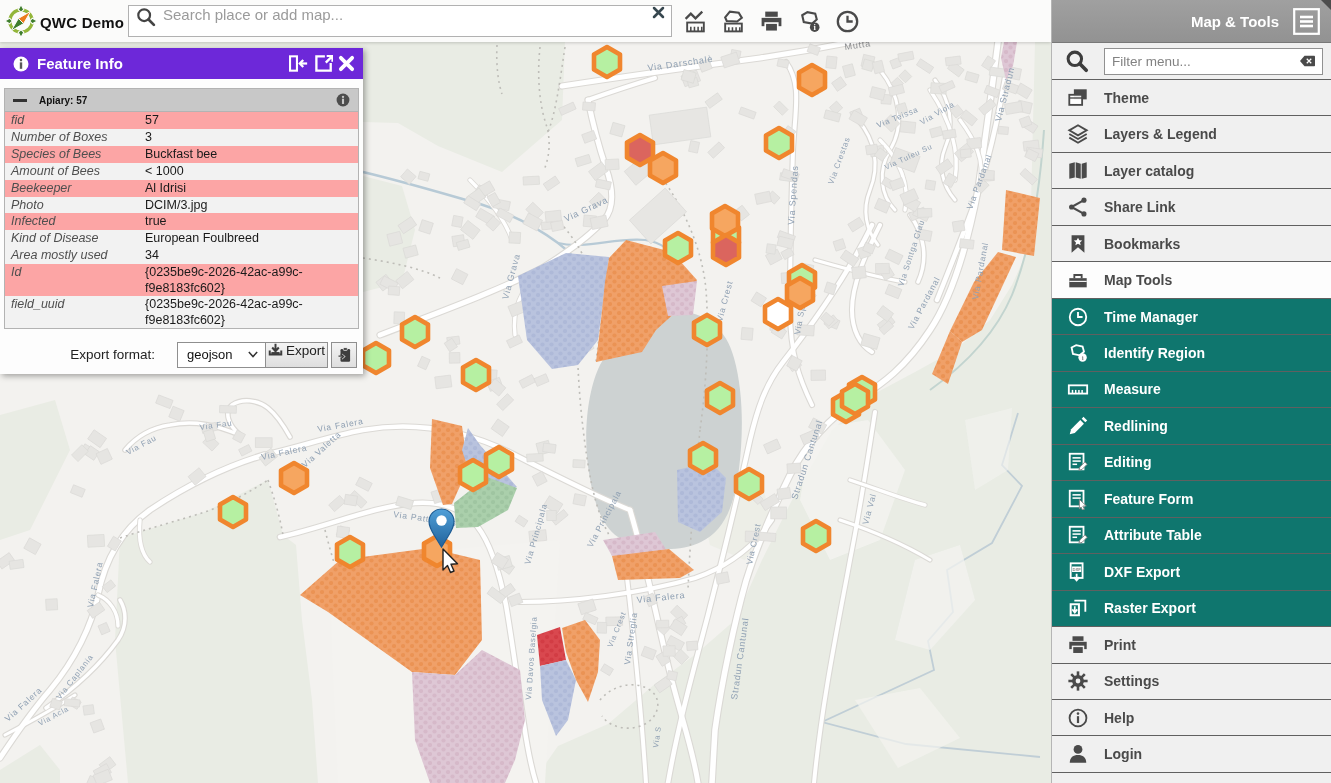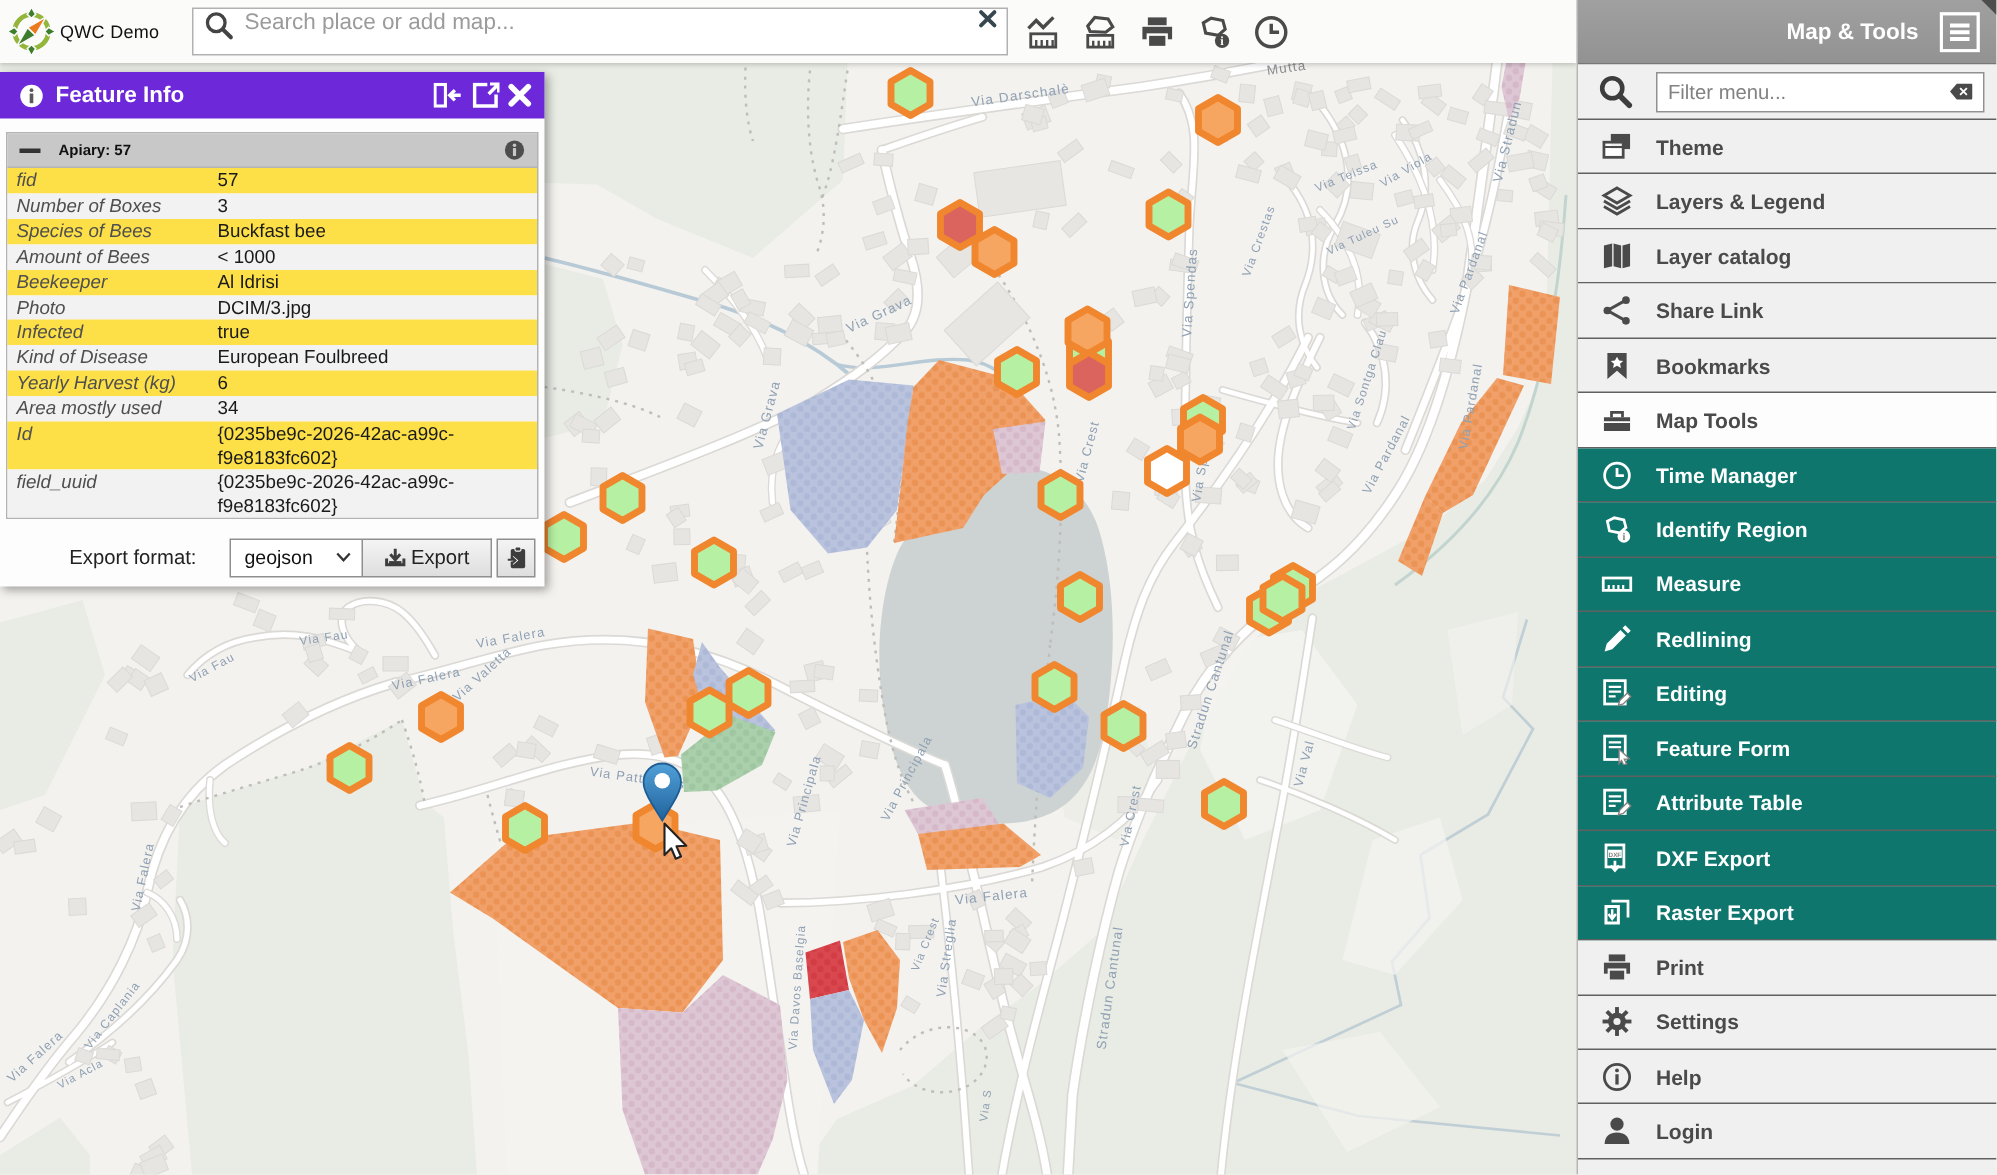--- a/index.html
+++ b/index.html
@@ -1,19 +1,19 @@
 <!DOCTYPE html>
 <html><head><meta charset="utf-8"><title>QWC Demo</title>
 <style>
 *{margin:0;padding:0;box-sizing:border-box}
 html,body{width:1331px;height:783px;overflow:hidden;font-family:"Liberation Sans",sans-serif;background:#f2f1ee}
 #stage{position:relative;width:1331px;height:783px;overflow:hidden}
 #topbar{position:absolute;left:0;top:0;width:1051px;height:42px;background:#fbfbfa;box-shadow:0 1px 3px rgba(0,0,0,0.18);z-index:30}
 #logo{position:absolute;left:4px;top:4px}
-#apptitle{position:absolute;left:40px;top:14px;font-size:12px;font-weight:normal;color:#111;letter-spacing:0.2px}
+#apptitle{position:absolute;left:40px;top:14px;font-size:15px;font-weight:bold;color:#111;letter-spacing:0.2px}
 #searchbox{position:absolute;left:128px;top:5px;width:544px;height:32px;background:#fff;border:1px solid #b1b1b1;display:flex;align-items:flex-start;padding:0 6px}
 #sph{color:#9b9b9b;font-size:15px;margin-left:6px;flex:1}
 #sclear{display:flex;align-items:center}
 .tbi{position:absolute;top:9px}
 #topbar svg.tbi:nth-of-type(1){left:683px}
 #topbar svg.tbi:nth-of-type(2){left:721px}
 #topbar svg.tbi:nth-of-type(3){left:759px}
 #topbar svg.tbi:nth-of-type(4){left:797px}
 #topbar svg.tbi:nth-of-type(5){left:835px}
 
@@ -35,29 +35,29 @@
 #fihead{height:31px;background:#6d28d9;display:flex;align-items:center;padding:0 8px}
 #fiinfo{display:flex;align-items:center;margin-left:4px}
 #fititle{color:#fff;font-weight:bold;font-size:15px;margin-left:7px;flex:1}
 .hic{display:flex;align-items:center;margin-left:7px}
 #fibody{padding:9px 4px 0 4px}
 #fisection{border:1px solid #b3b3b3}
 #fisechead{height:23px;background:#c8c8c8;display:flex;align-items:center;border-bottom:1px solid #b3b3b3}
 #fimin{width:14px;height:3px;background:#333;margin-left:8px}
 #fisectitle{font-size:10px;font-weight:bold;color:#111;margin-left:12px;flex:1}
 #fiseci{margin-right:8px;display:flex;align-items:center}
-.fr{display:flex;background:#fde047;font-size:12.5px;line-height:16.9px}
+.fr{display:flex;background:#fca5a5;font-size:12.5px;line-height:16.9px}
 .fr.alt{background:#f2f2f2}
 .fr2{line-height:16px}
 .fl{width:140px;padding-left:6px;font-style:italic;color:#4f4f4f;flex-shrink:0}
 .fv{color:#1a1a1a}
 #fiexport{height:45px;display:flex;align-items:center;justify-content:flex-end;padding-right:2px;padding-top:6px}
 #felabel{font-size:13.5px;color:#222;margin-right:22px}
 #fesel{width:89px;height:26px;border:1px solid #8f8f8f;background:#fff;font-size:13px;color:#111;display:inline-flex;align-items:center;justify-content:space-between;padding:0 7px 0 9px}
-#febtn{height:26px;border:1px solid #8f8f8f;border-left:none;background:linear-gradient(#f4f4f4,#dedede);font-size:13.5px;color:#222;display:inline-flex;align-items:center;gap:3px;padding:0 14px}
+#febtn{height:26px;border:1px solid #8f8f8f;border-left:none;background:linear-gradient(#f4f4f4,#dedede);font-size:13.5px;color:#222;display:inline-flex;align-items:flex-start;gap:3px;padding:0 2px}
 #feclip{width:26px;height:26px;border:1px solid #8f8f8f;background:linear-gradient(#f4f4f4,#dedede);margin-left:3px;display:inline-flex;align-items:center;justify-content:center}
 </style></head>
 <body>
 <div id="stage">
 <svg width="1051" height="783" viewBox="0 0 1051 783" style="position:absolute;left:0;top:0">
 <defs>
 <pattern id="po" width="9" height="9" patternUnits="userSpaceOnUse">
           <rect width="9" height="9" fill="#f0a068"></rect>
           <circle cx="2.5" cy="2.5" r="2.1" fill="#eb9354"></circle>
           <circle cx="7" cy="7" r="2.1" fill="#eb9354"></circle>
@@ -676,24 +676,20 @@
             <div class="fv">DCIM/3.jpg</div>
           </div>
           <div class="fr">
             <div class="fl">Infected</div>
             <div class="fv">true</div>
           </div>
           <div class="fr alt">
             <div class="fl">Kind of Disease</div>
             <div class="fv">European Foulbreed</div>
           </div>
-          <div class="fr">
-            <div class="fl">Yearly Harvest (kg)</div>
-            <div class="fv">6</div>
-          </div>
           <div class="fr alt">
             <div class="fl">Area mostly used</div>
             <div class="fv">34</div>
           </div>
           <div class="fr fr2">
             <div class="fl">Id</div>
             <div class="fv">{0235be9c-2026-42ac-a99c-<br>f9e8183fc602}</div>
           </div>
           <div class="fr fr2 alt">
             <div class="fl">field_uuid</div>

